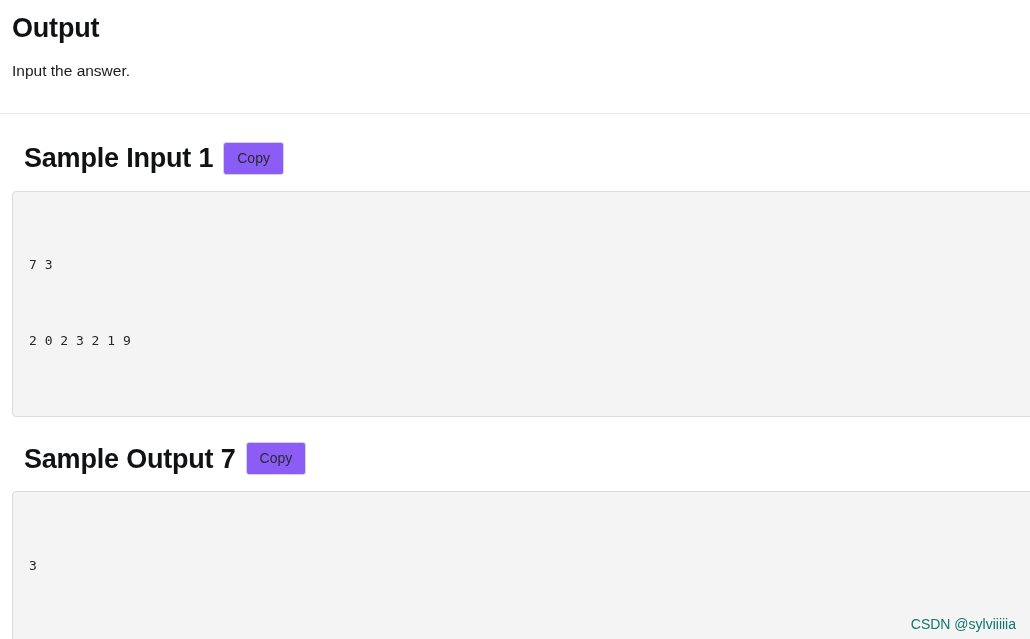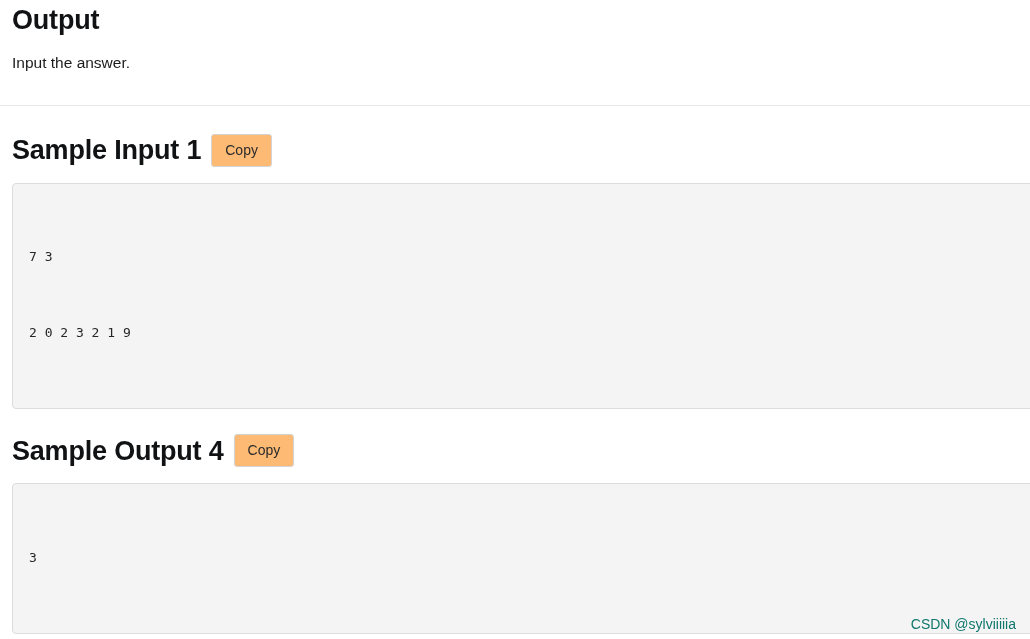--- a/index.html
+++ b/index.html
@@ -28,20 +28,21 @@
     letter-spacing: -0.2px;
     margin: 0;
     padding: 0;
     line-height: 1.2;
     color: #111214;
   }
   .title-row {
     display: flex;
     align-items: center;
     gap: 10px;
+    margin-left: 12px;
   }
   .title-row h2.section-title { margin: 0; }
 
   .subtext {
     font-size: 15.5px;
     line-height: 1.5;
     color: #1b1b1b;
   }
 
   hr.divider {
@@ -51,21 +52,21 @@
     width: 1030px;
     margin-left: -12px;
   }
 
   
   .copy-btn {
     display: inline-flex;
     align-items: center;
     justify-content: center;
     border: 1px solid #d4d4d4;
-    background: #fdba74;
+    background: #8b5cf6;
     color: #2b2b2b;
     font-family: "Liberation Sans", sans-serif;
     font-size: 14px;
     line-height: 1;
     padding: 8px 13px 9px 13px;
     border-radius: 3px;
     cursor: pointer;
     white-space: nowrap;
   }
 
@@ -94,40 +95,40 @@
     font-size: 14px;
     color: #0f766e;
     user-select: none;
   }
 </style>
 </head>
 <body>
 
 <div class="page">
 
-  <div style="padding-top:4px;">
+  <div style="padding-top:12px;">
     <h2 class="section-title">Output</h2>
   </div>
   <div class="subtext" style="margin-top:15px;">Input the answer.</div>
 
   <div style="height:30px;"></div>
   <hr class="divider">
 
   <div class="title-row" style="margin-top:28px;">
     <h2 class="section-title">Sample Input 1</h2>
     <button class="copy-btn">Copy</button>
   </div>
 
   <div class="code-block" style="margin-top:16px;">
     <span class="code-line">7 3</span>
     <span class="code-line">2 0 2 3 2 1 9</span>
   </div>
 
   <div class="title-row" style="margin-top:25px;">
-    <h2 class="section-title">Sample Output 4</h2>
+    <h2 class="section-title">Sample Output 7</h2>
     <button class="copy-btn">Copy</button>
   </div>
 
   <div class="code-block" style="margin-top:16px;">
     <span class="code-line">3</span>
   </div>
 
 </div>
 
 <div class="watermark">CSDN @sylviiiiia</div>

